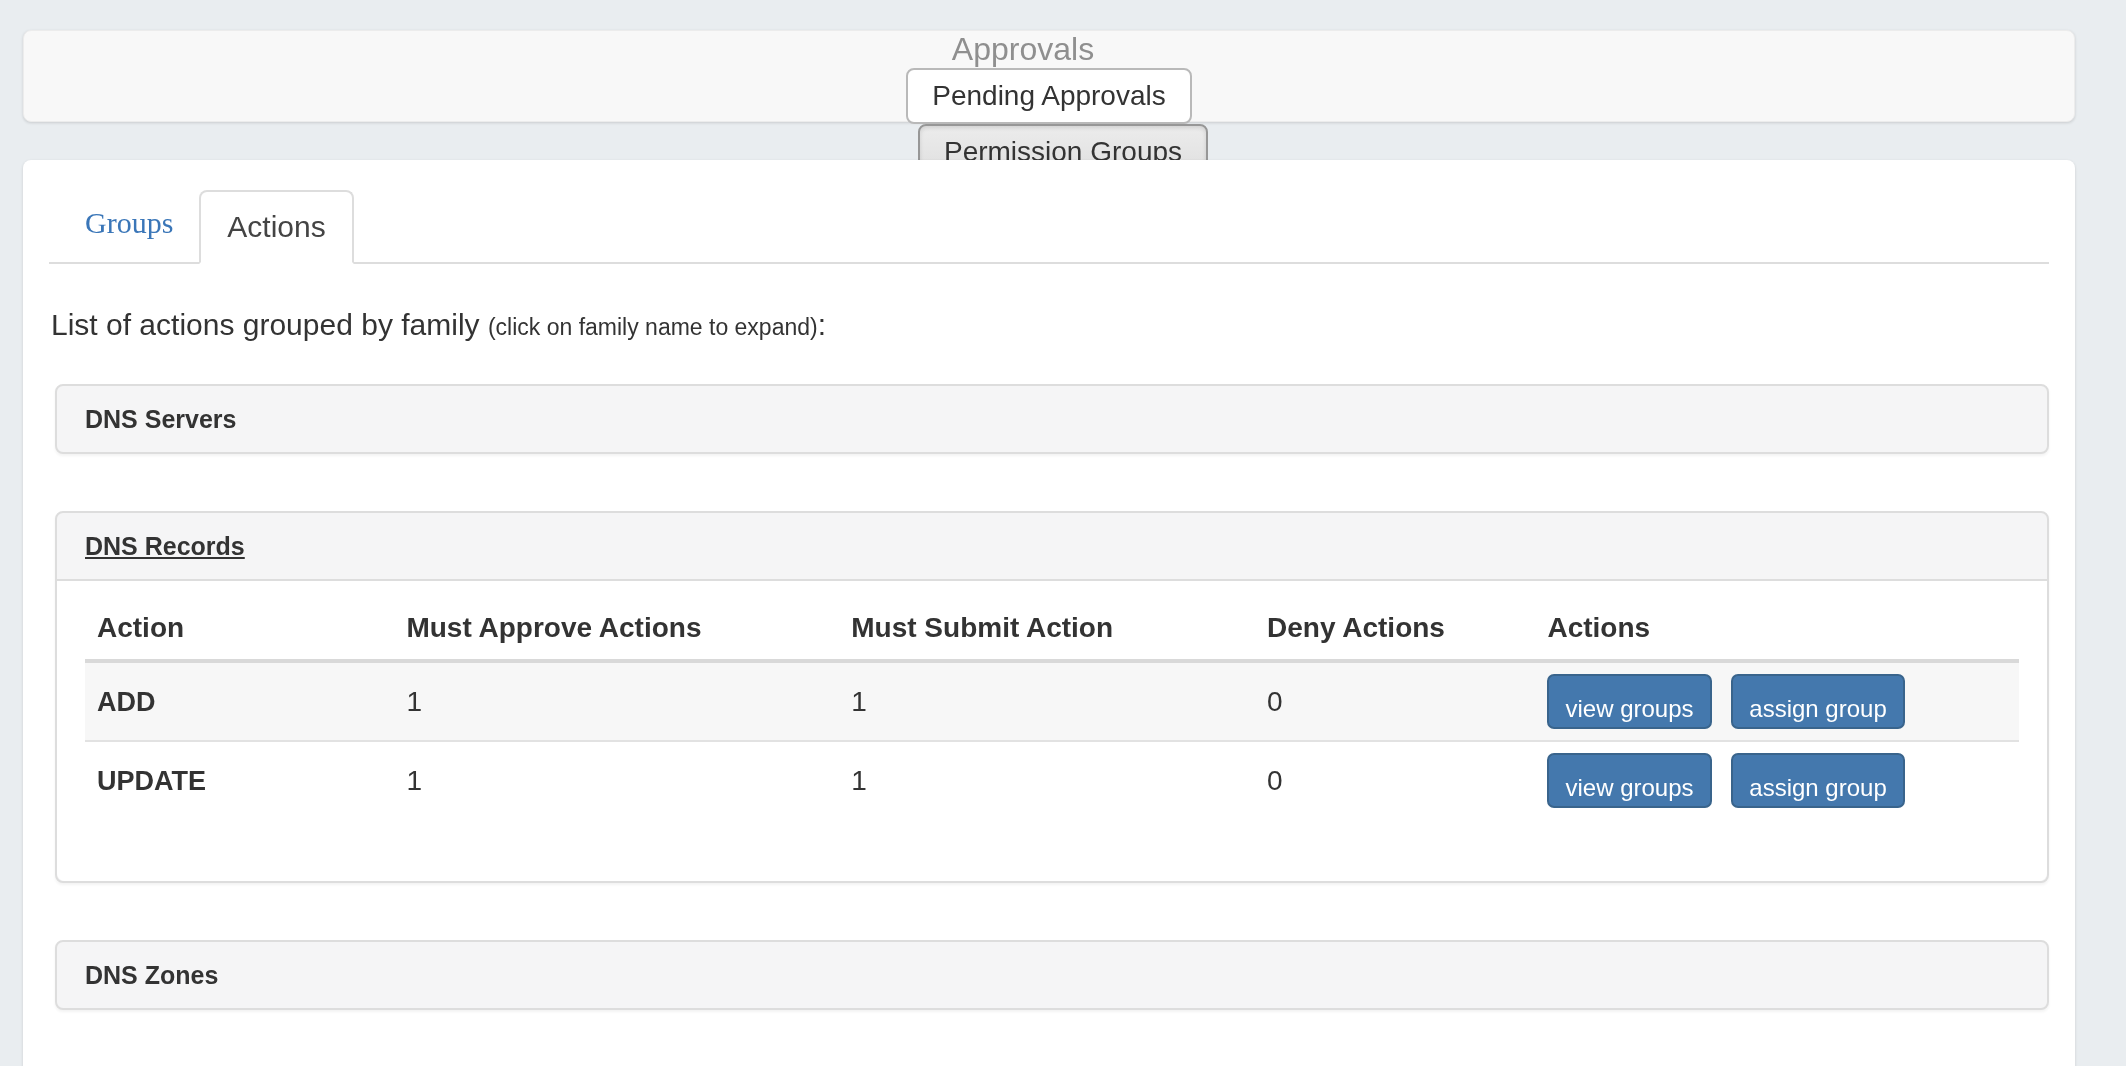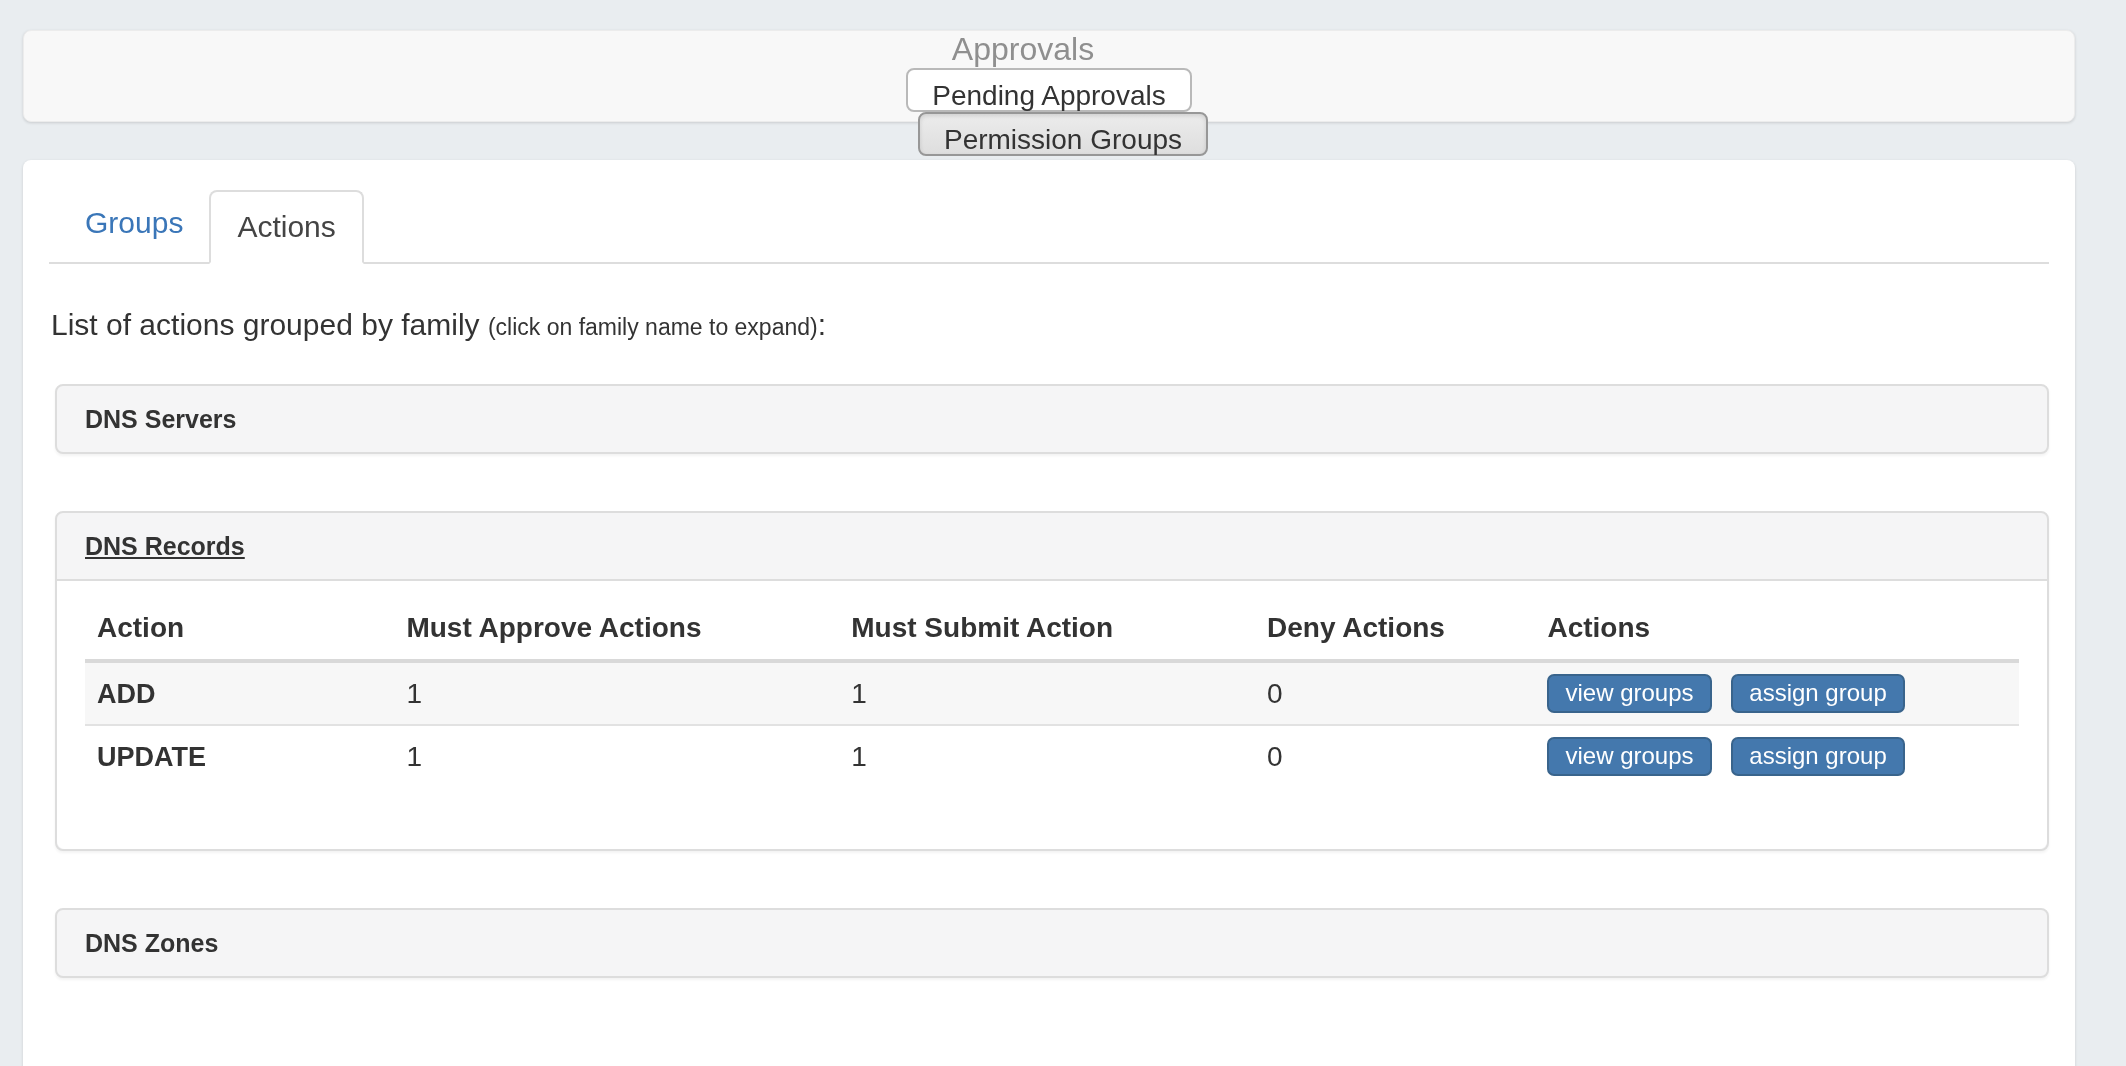--- a/index.html
+++ b/index.html
@@ -19,21 +19,21 @@
     border-radius:8px;
     box-shadow:0 1px 3px rgba(0,0,0,.14);
     display:flex; align-items:center;
     padding:0 32px;
     flex-direction:column;
   }
   .app-title {
     font-size:32px; color:#8f8f8f; margin-right:52px;
   }
   .hbtn {
-    font-size:28px; height:44px; line-height:52px;
+    font-size:28px; height:56px; line-height:52px;
     padding:0 24px; border-radius:8px; white-space:nowrap;
     cursor:pointer; color:#333;
   }
   .hbtn.default { background:#fff; border:2px solid #b9b9b9; }
   .hbtn.active  {
     background:linear-gradient(#ececec,#dedede);
     border:2px solid #979797;
     box-shadow:inset 0 2px 4px rgba(0,0,0,.12);
     margin-left:28px;
   }
@@ -49,21 +49,21 @@
   
   .tabs {
     display:flex; align-items:flex-end;
     border-bottom:2px solid #ddd;
     padding-left:10px;
   }
   .tab {
     font-size:30px; line-height:70px; height:74px;
     white-space:nowrap; cursor:pointer;
   }
-  .tab.inactive { color:#3a76b8; padding:0 26px; }
+  .tab.inactive { color:#3a76b8; padding:0 26px;font-family:Liberation Serif, serif; }
   .tab.active {
     color:#444; background:#fff;
     border:2px solid #ddd; border-bottom:2px solid #fff;
     margin-bottom:-2px;
     border-radius:8px 8px 0 0;
     padding:0 26px;
   }
 
   
   .intro { margin:44px 0 5px 2px; font-size:30px; color:#333; }
@@ -115,21 +115,21 @@
     line-height:34px; vertical-align:middle;
   }
   .perm-table tbody tr:nth-child(odd) { background:#f7f7f7; }
   td.action-name { font-weight:bold; font-size:27px; }
 
   .row-btn {
     display:inline-block;
     background:#4478ad;
     border:2px solid #39648c;
     color:#fff; font-size:24px; line-height:30px;
-    padding:2px 16px 3px;
+    padding:18px 16px 3px;
     border-radius:7px;
     margin-right:12px;
     cursor:pointer; white-space:nowrap;
   }
 </style>
 </head>
 <body>
 
 <div class="topbar">
   <span class="app-title">Approvals</span>

